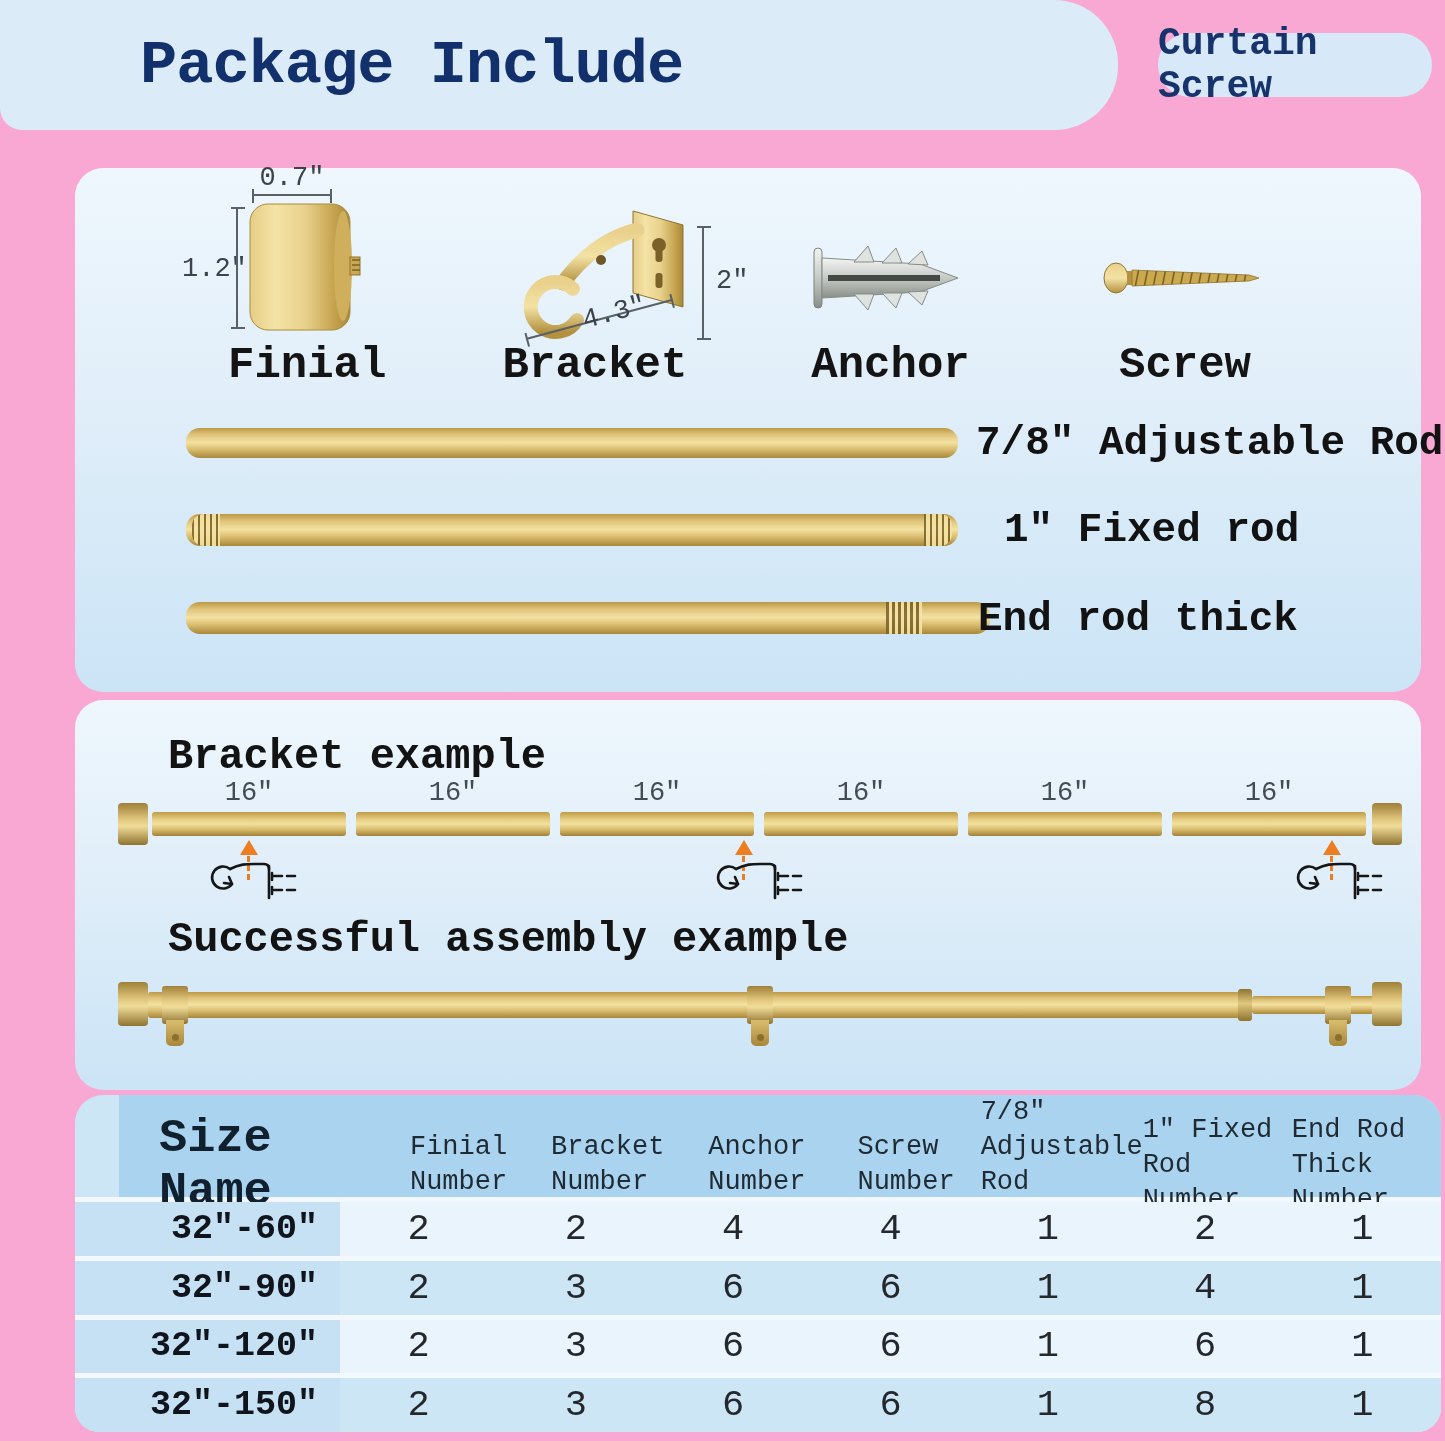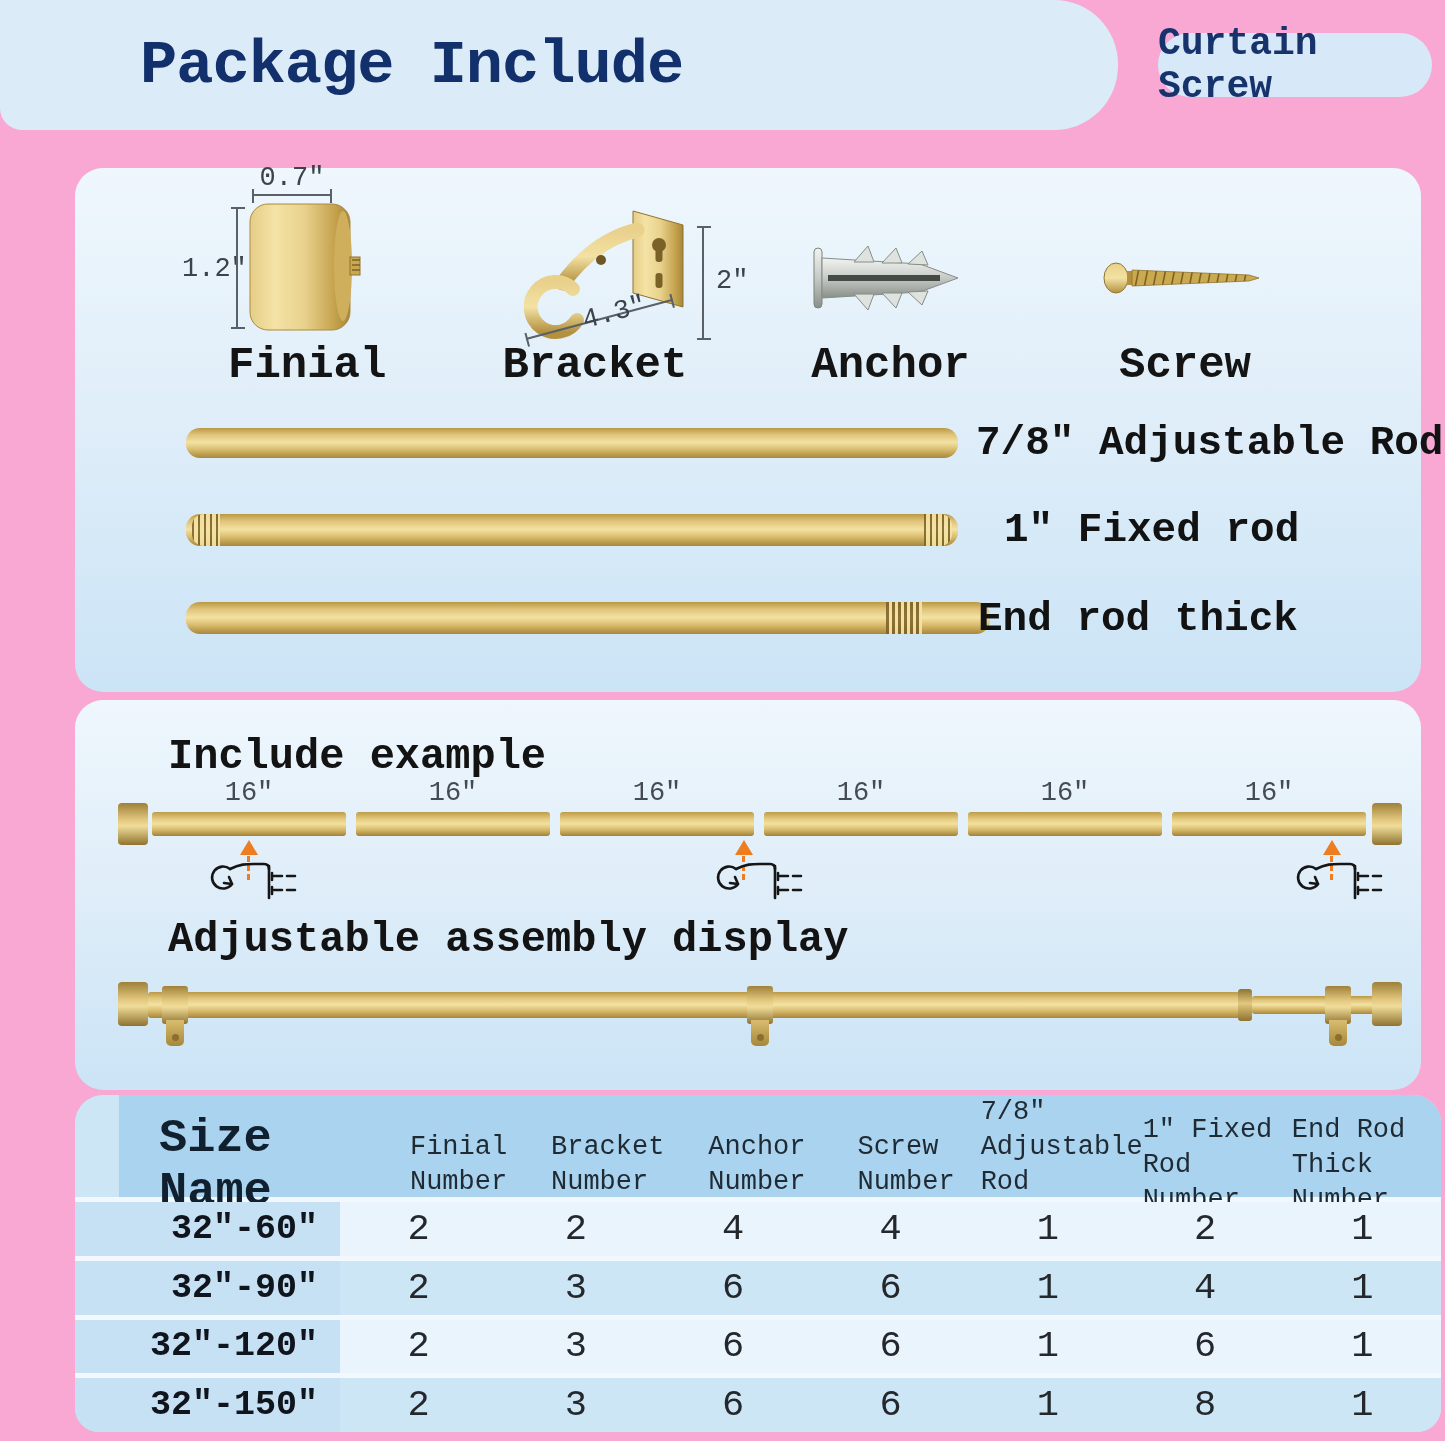--- a/index.html
+++ b/index.html
@@ -166,21 +166,21 @@
     <div class="ribs" style="right:6px;width:28px;border-radius:0 12px 12px 0;"></div>
   </div>
   <div class="rlabel" style="left:1004px;top:507px;">1" Fixed rod</div>
 
   <div class="rod" style="left:186px;top:602px;width:804px;height:32px;">
     <div class="ribs" style="left:700px;width:36px;"></div>
   </div>
   <div class="rlabel" style="left:978px;top:596px;">End rod thick</div>
 
   <div class="panel" id="panel-assembly"></div>
-  <div class="stitle" style="left:168px;top:733px;">Include example</div>
+  <div class="stitle" style="left:168px;top:733px;">Bracket example</div>
 
   <div class="seg16" style="left:214px;">16"</div>
   <div class="seg16" style="left:418px;">16"</div>
   <div class="seg16" style="left:622px;">16"</div>
   <div class="seg16" style="left:826px;">16"</div>
   <div class="seg16" style="left:1030px;">16"</div>
   <div class="seg16" style="left:1234px;">16"</div>
 
   <div class="cap" style="left:118px;top:803px;"></div>
   <div class="seg" style="left:152px;width:194px;"></div>
@@ -225,21 +225,21 @@
       <path d="M36,9 A11,11 0 1 0 38,24"></path>
         <path d="M38,24 l-8,-1 M38,24 l-3,-7"></path>
       <path d="M36,9 C46,4 52,4 60,4 L70,4 Q75,4 75,9"></path>
       <path d="M75,6 L75,38"></path>
       <path d="M78,13 v7 M78,27 v7"></path>
       <path d="M80,16 h22" stroke-dasharray="8 5"></path>
         <path d="M80,30 h22" stroke-dasharray="8 5"></path>
     </g>
   </svg>
 
-  <div class="stitle" style="left:168px;top:916px;">Adjustable assembly display</div>
+  <div class="stitle" style="left:168px;top:916px;">Successful assembly example</div>
 
   <div class="cap" style="left:118px;top:982px;height:44px;"></div>
   <div class="rod" style="left:148px;top:992px;width:1092px;height:26px;border-radius:3px;"></div>
   <div class="rod" style="left:1238px;top:989px;width:14px;height:32px;border-radius:3px;
        background:linear-gradient(180deg,#8f7330,#e2c77f 45%,#8f7330);"></div>
   <div class="rod" style="left:1252px;top:996px;width:122px;height:18px;border-radius:3px;"></div>
   <div class="cap" style="left:1372px;top:982px;height:44px;"></div>
 
   <div class="gbr" style="left:162px;top:986px;">
     <div class="band"></div>

